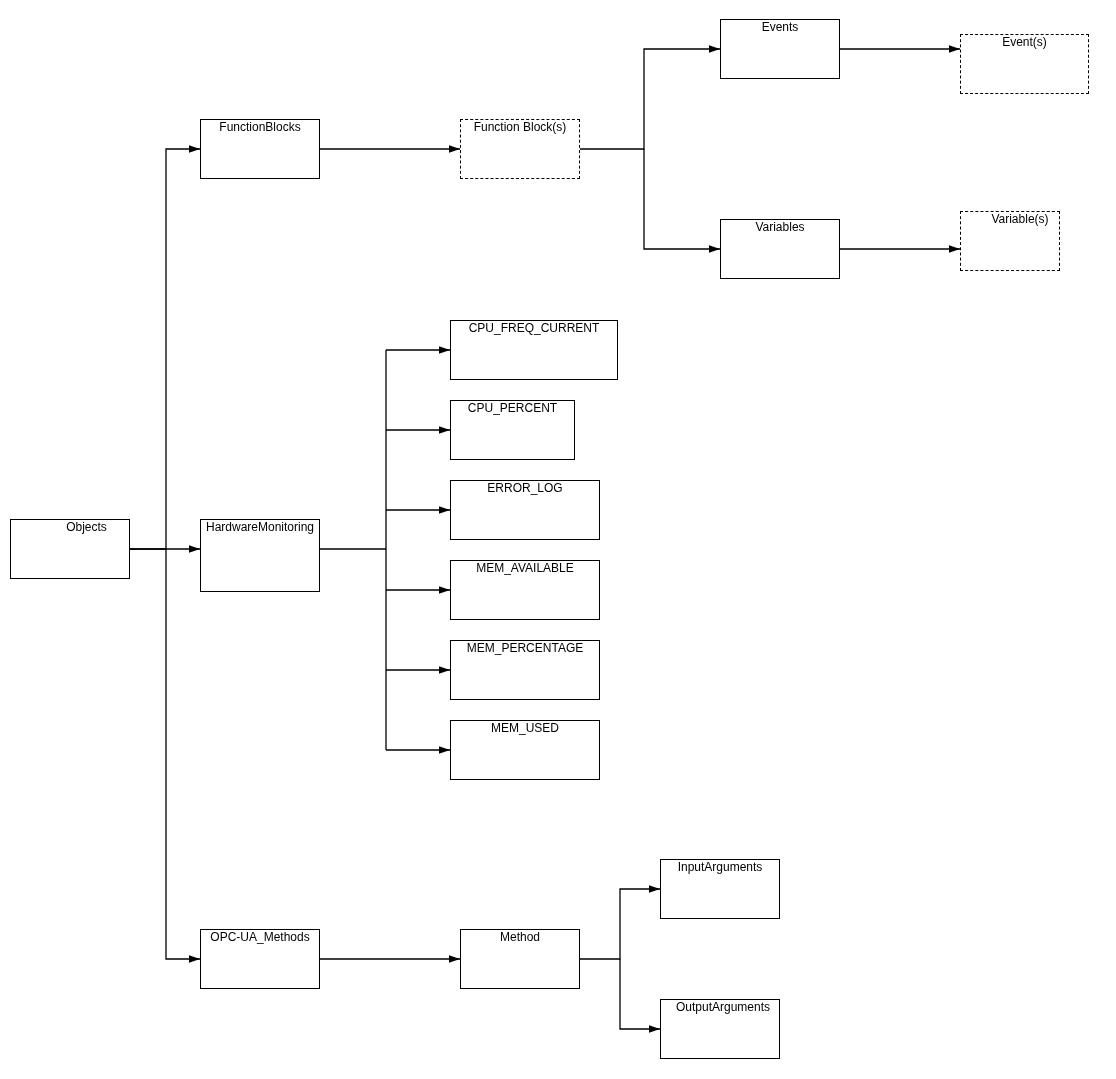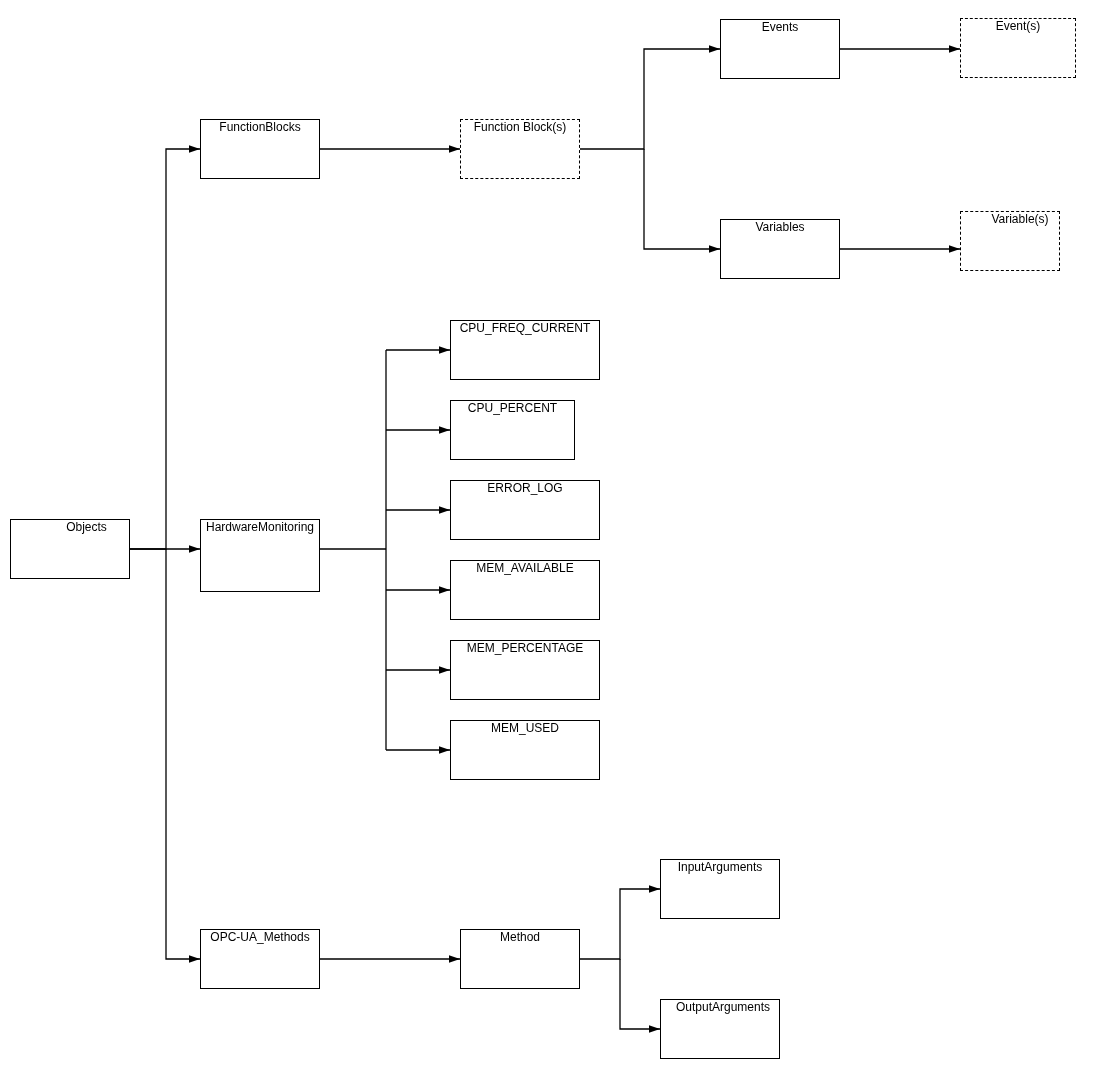--- a/index.html
+++ b/index.html
@@ -93,37 +93,37 @@
   </div>
 
   <div class="node dashed" style="left:460px; top:119px; width:120px; height:60px;">
     <span>Function Block(s)</span>
   </div>
 
   <div class="node" style="left:720px; top:19px; width:120px; height:60px;">
     <span>Events</span>
   </div>
 
-  <div class="node dashed" style="left:960px; top:18px; width:116px; height:60px;">
+  <div class="node dashed" style="left:960px; top:34px; width:129px; height:60px;">
     <span>Event(s)</span>
   </div>
 
   <div class="node" style="left:720px; top:219px; width:120px; height:60px;">
     <span>Variables</span>
   </div>
 
   <div class="node dashed" style="left:960px; top:211px; width:100px; height:60px;padding-left:20px;">
     <span>Variable(s)</span>
   </div>
 
   <div class="node" style="left:200px; top:519px; width:120px; height:73px;">
     <span>HardwareMonitoring</span>
   </div>
 
-  <div class="node" style="left:450px; top:320px; width:150px; height:60px;">
+  <div class="node" style="left:450px; top:320px; width:168px; height:60px;">
     <span>CPU_FREQ_CURRENT</span>
   </div>
 
   <div class="node" style="left:450px; top:400px; width:125px; height:60px;">
     <span>CPU_PERCENT</span>
   </div>
 
   <div class="node" style="left:450px; top:480px; width:150px; height:60px;">
     <span>ERROR_LOG</span>
   </div>

